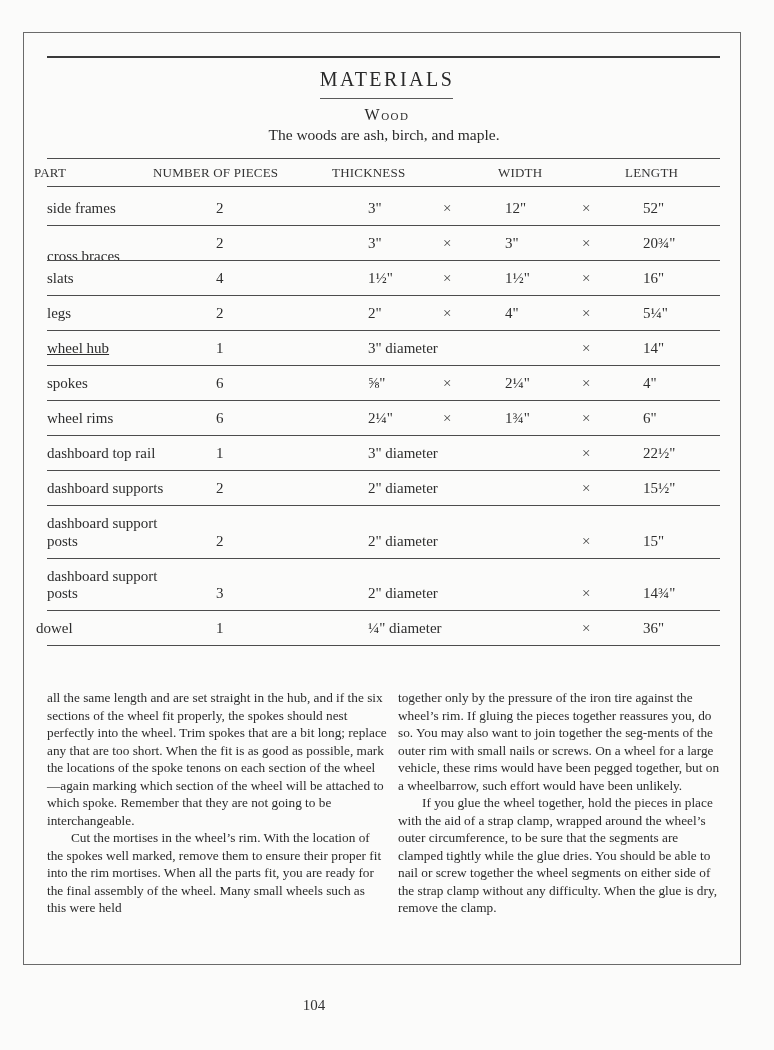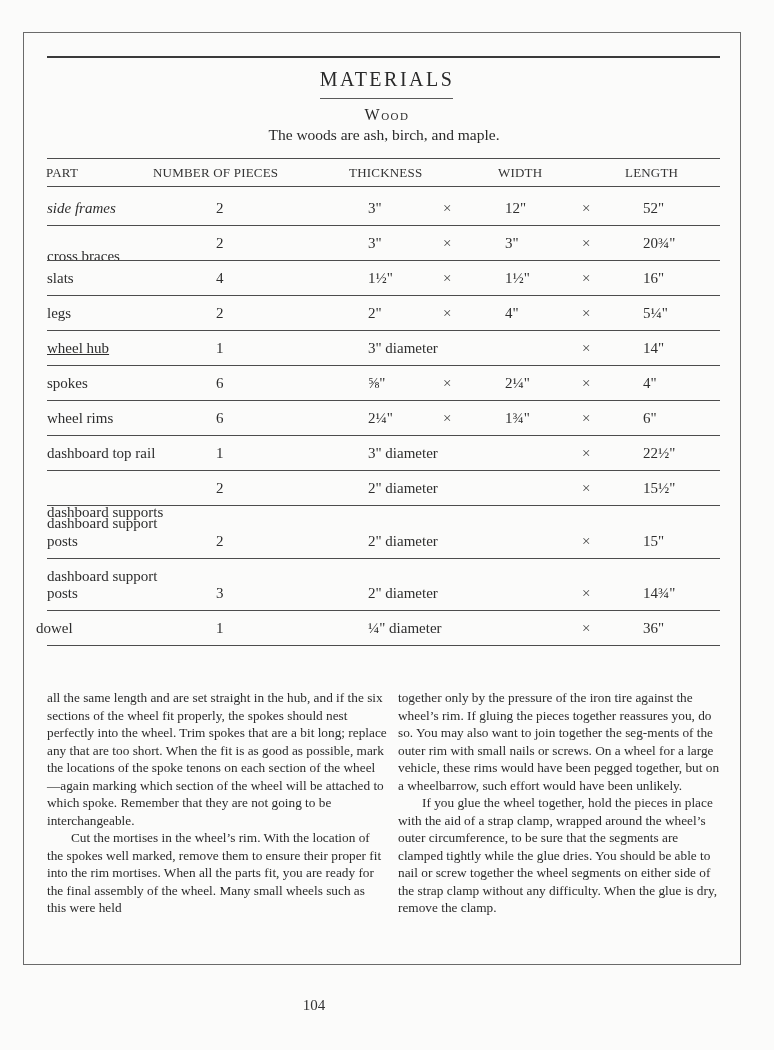--- a/index.html
+++ b/index.html
@@ -57,29 +57,29 @@
 
 <div class="frame"></div>
 <div class="top-rule"></div>
 
 <div class="title">MATERIALS</div>
 <div class="title-underline"></div>
 <div class="subtitle">Wood</div>
 <div class="desc">The woods are ash, birch, and maple.</div>
 
 <div class="rule" style="top:158px"></div>
-<div class="hdr" style="left:46px">PART</div>
+<div class="hdr" style="left:34px">PART</div>
 <div class="hdr" style="left:153px">NUMBER OF PIECES</div>
-<div class="hdr" style="left:349px">THICKNESS</div>
+<div class="hdr" style="left:332px">THICKNESS</div>
 <div class="hdr" style="left:498px">WIDTH</div>
 <div class="hdr" style="left:625px">LENGTH</div>
 <div class="rule" style="top:186px"></div>
 
 <div id="table-body">
-    <div class="cell" style="left: 47px; top: 199px; font-style: italic;">side frames</div>
+    <div class="cell" style="left: 47px; top: 199px;">side frames</div>
     <div class="cell" style="left: 216px; top: 199px;">2</div>
     <div class="cell" style="left: 368px; top: 199px;">3"</div>
     <div class="cell times" style="left: 443px; top: 199px;">×</div>
     <div class="cell" style="left: 505px; top: 199px;">12"</div>
     <div class="cell times" style="left: 582px; top: 199px;">×</div>
     <div class="cell" style="left: 643px; top: 199px;">52"</div>
     <div class="rule" style="top: 225px;"></div>
     <div class="cell" style="left: 47px; top: 234px; margin-top: 13px;">cross braces</div>
     <div class="cell" style="left: 216px; top: 234px;">2</div>
     <div class="cell" style="left: 368px; top: 234px;">3"</div>
@@ -125,21 +125,21 @@
     <div class="cell" style="left: 505px; top: 409px;">1¾"</div>
     <div class="cell times" style="left: 582px; top: 409px;">×</div>
     <div class="cell" style="left: 643px; top: 409px;">6"</div>
     <div class="rule" style="top: 435px;"></div>
     <div class="cell" style="left: 47px; top: 444px;">dashboard top rail</div>
     <div class="cell" style="left: 216px; top: 444px;">1</div>
     <div class="cell" style="left: 368px; top: 444px;">3" diameter</div>
     <div class="cell times" style="left: 582px; top: 444px;">×</div>
     <div class="cell" style="left: 643px; top: 444px;">22½"</div>
     <div class="rule" style="top: 470px;"></div>
-    <div class="cell" style="left: 47px; top: 479px; margin-top: 24px;">dashboard supports</div>
+    <div class="cell" style="left: 47px; top: 479px;">dashboard supports</div>
     <div class="cell" style="left: 216px; top: 479px;">2</div>
     <div class="cell" style="left: 368px; top: 479px;">2" diameter</div>
     <div class="cell times" style="left: 582px; top: 479px;">×</div>
     <div class="cell" style="left: 643px; top: 479px;">15½"</div>
     <div class="rule" style="top: 505px;"></div>
     <div class="cell" style="left: 47px; top: 514px;">dashboard support</div>
     <div class="cell" style="left: 47px; top: 532px;">posts</div>
     <div class="cell" style="left: 216px; top: 532px;">2</div>
     <div class="cell" style="left: 368px; top: 532px;">2" diameter</div>
     <div class="cell times" style="left: 582px; top: 532px;">×</div>

